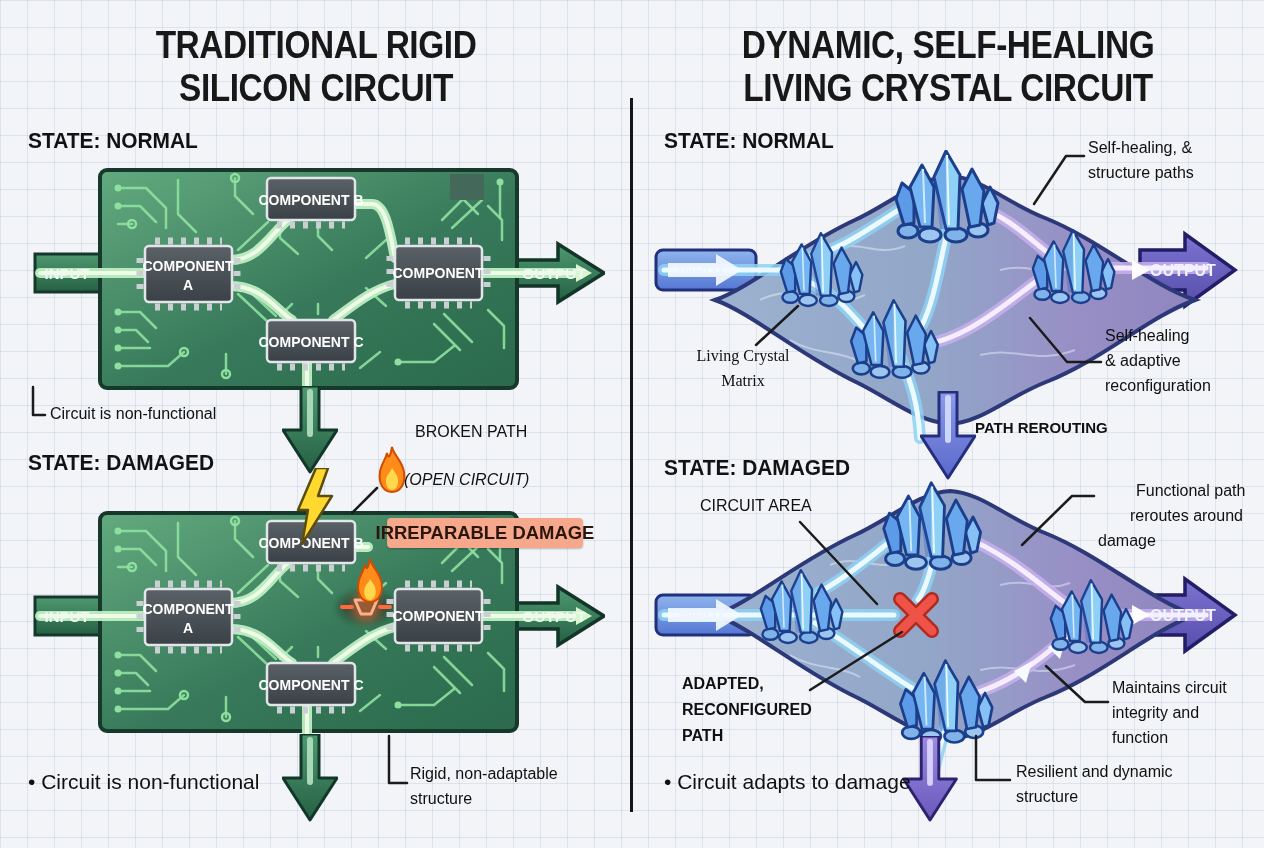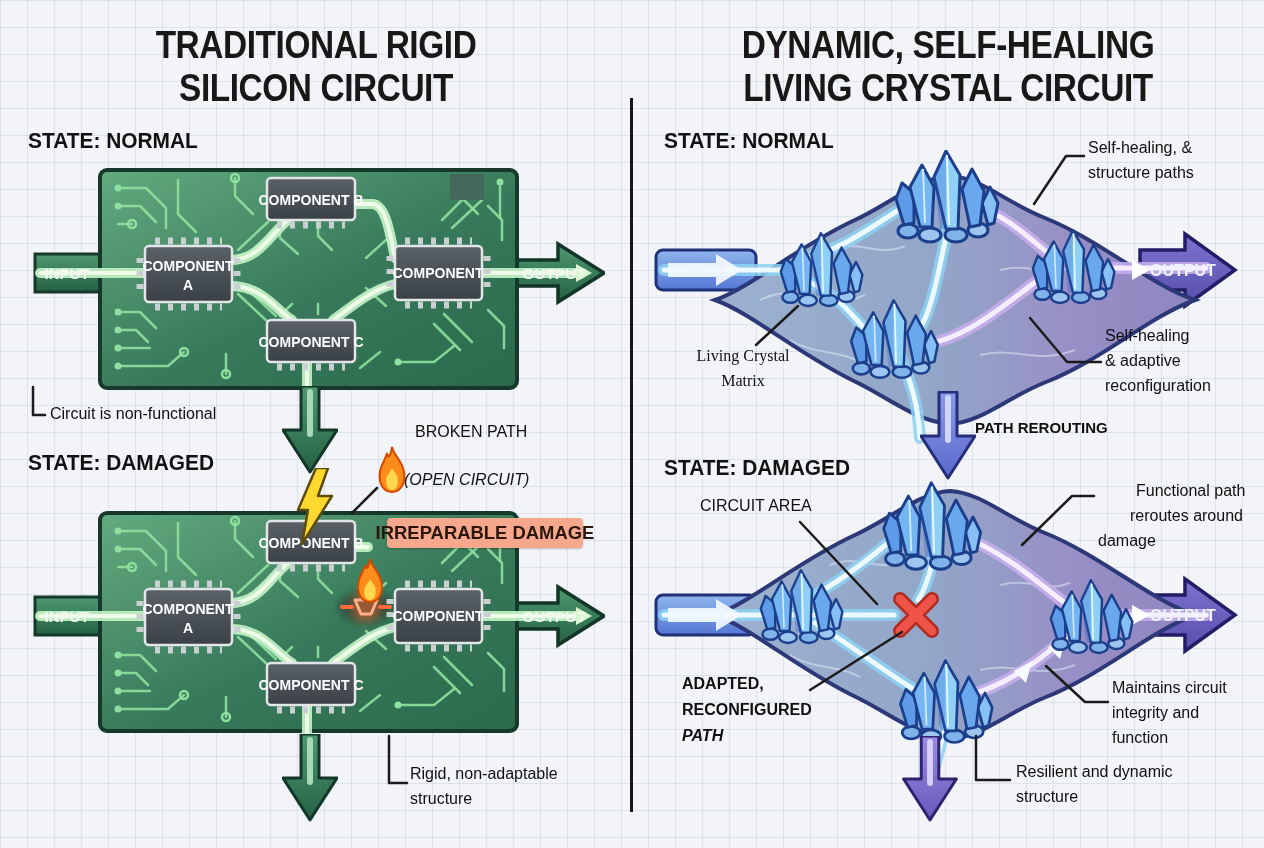--- a/index.html
+++ b/index.html
@@ -398,37 +398,39 @@
     <path class="conn" d="M810,690 L902,632"></path>
     <path class="conn" d="M1094,496 H1072 L1022,545"></path>
     <path class="conn" d="M1108,702 H1085 L1046,666"></path>
     <path class="conn" d="M976,736 V780 H1010"></path>
   </svg>
 
   <div class="abs ann" style="left:50px;top:406px;">Circuit is non-functional</div>
   <div class="abs ann" style="left:415px;top:424px;">BROKEN PATH</div>
   <div class="abs ann" style="left:404px;top:472px;font-style:italic;">(OPEN CIRCUIT)</div>
   <div class="abs irreparable" style="left:384px;top:518px;width:202px;height:30px;">IRREPARABLE DAMAGE</div>
+  <div class="abs bullet" style="left:28px;top:770px;">• Circuit is non-functional</div>
   <div class="abs ann" style="left:410px;top:766px;">Rigid, non-adaptable</div>
   <div class="abs ann" style="left:410px;top:791px;">structure</div>
 
   <div class="abs ann" style="left:1088px;top:140px;">Self-healing, &amp;</div>
   <div class="abs ann" style="left:1088px;top:165px;">structure paths</div>
   <div class="abs ann center" style="left:678px;top:348px;width:130px;">Living Crystal</div>
   <div class="abs ann center" style="left:678px;top:373px;width:130px;">Matrix</div>
   <div class="abs ann" style="left:1105px;top:328px;">Self-healing</div>
   <div class="abs ann" style="left:1105px;top:353px;">&amp; adaptive</div>
   <div class="abs ann" style="left:1105px;top:378px;">reconfiguration</div>
   <div class="abs ann annb" style="left:975px;top:420px;font-size:15px;">PATH REROUTING</div>
   <div class="abs ann" style="left:700px;top:498px;">CIRCUIT AREA</div>
   <div class="abs ann" style="left:1136px;top:483px;">Functional path</div>
   <div class="abs ann" style="left:1098px;top:508px;margin-left:32px;">reroutes around</div>
   <div class="abs ann" style="left:1098px;top:533px;">damage</div>
   <div class="abs ann annb" style="left:682px;top:676px;">ADAPTED,</div>
   <div class="abs ann annb" style="left:682px;top:702px;">RECONFIGURED</div>
-  <div class="abs ann annb" style="left:682px;top:728px;font-style:italic;">PATH</div>
+  <div class="abs ann annb" style="left:682px;top:728px;">PATH</div>
   <div class="abs ann" style="left:1112px;top:680px;">Maintains circuit</div>
   <div class="abs ann" style="left:1112px;top:705px;">integrity and</div>
   <div class="abs ann" style="left:1112px;top:730px;">function</div>
   <div class="abs ann" style="left:1016px;top:764px;">Resilient and dynamic</div>
   <div class="abs ann" style="left:1016px;top:789px;">structure</div>
+  <div class="abs bullet" style="left:664px;top:770px;">• Circuit adapts to damage</div>
 
 </div>
 
 </body></html>

